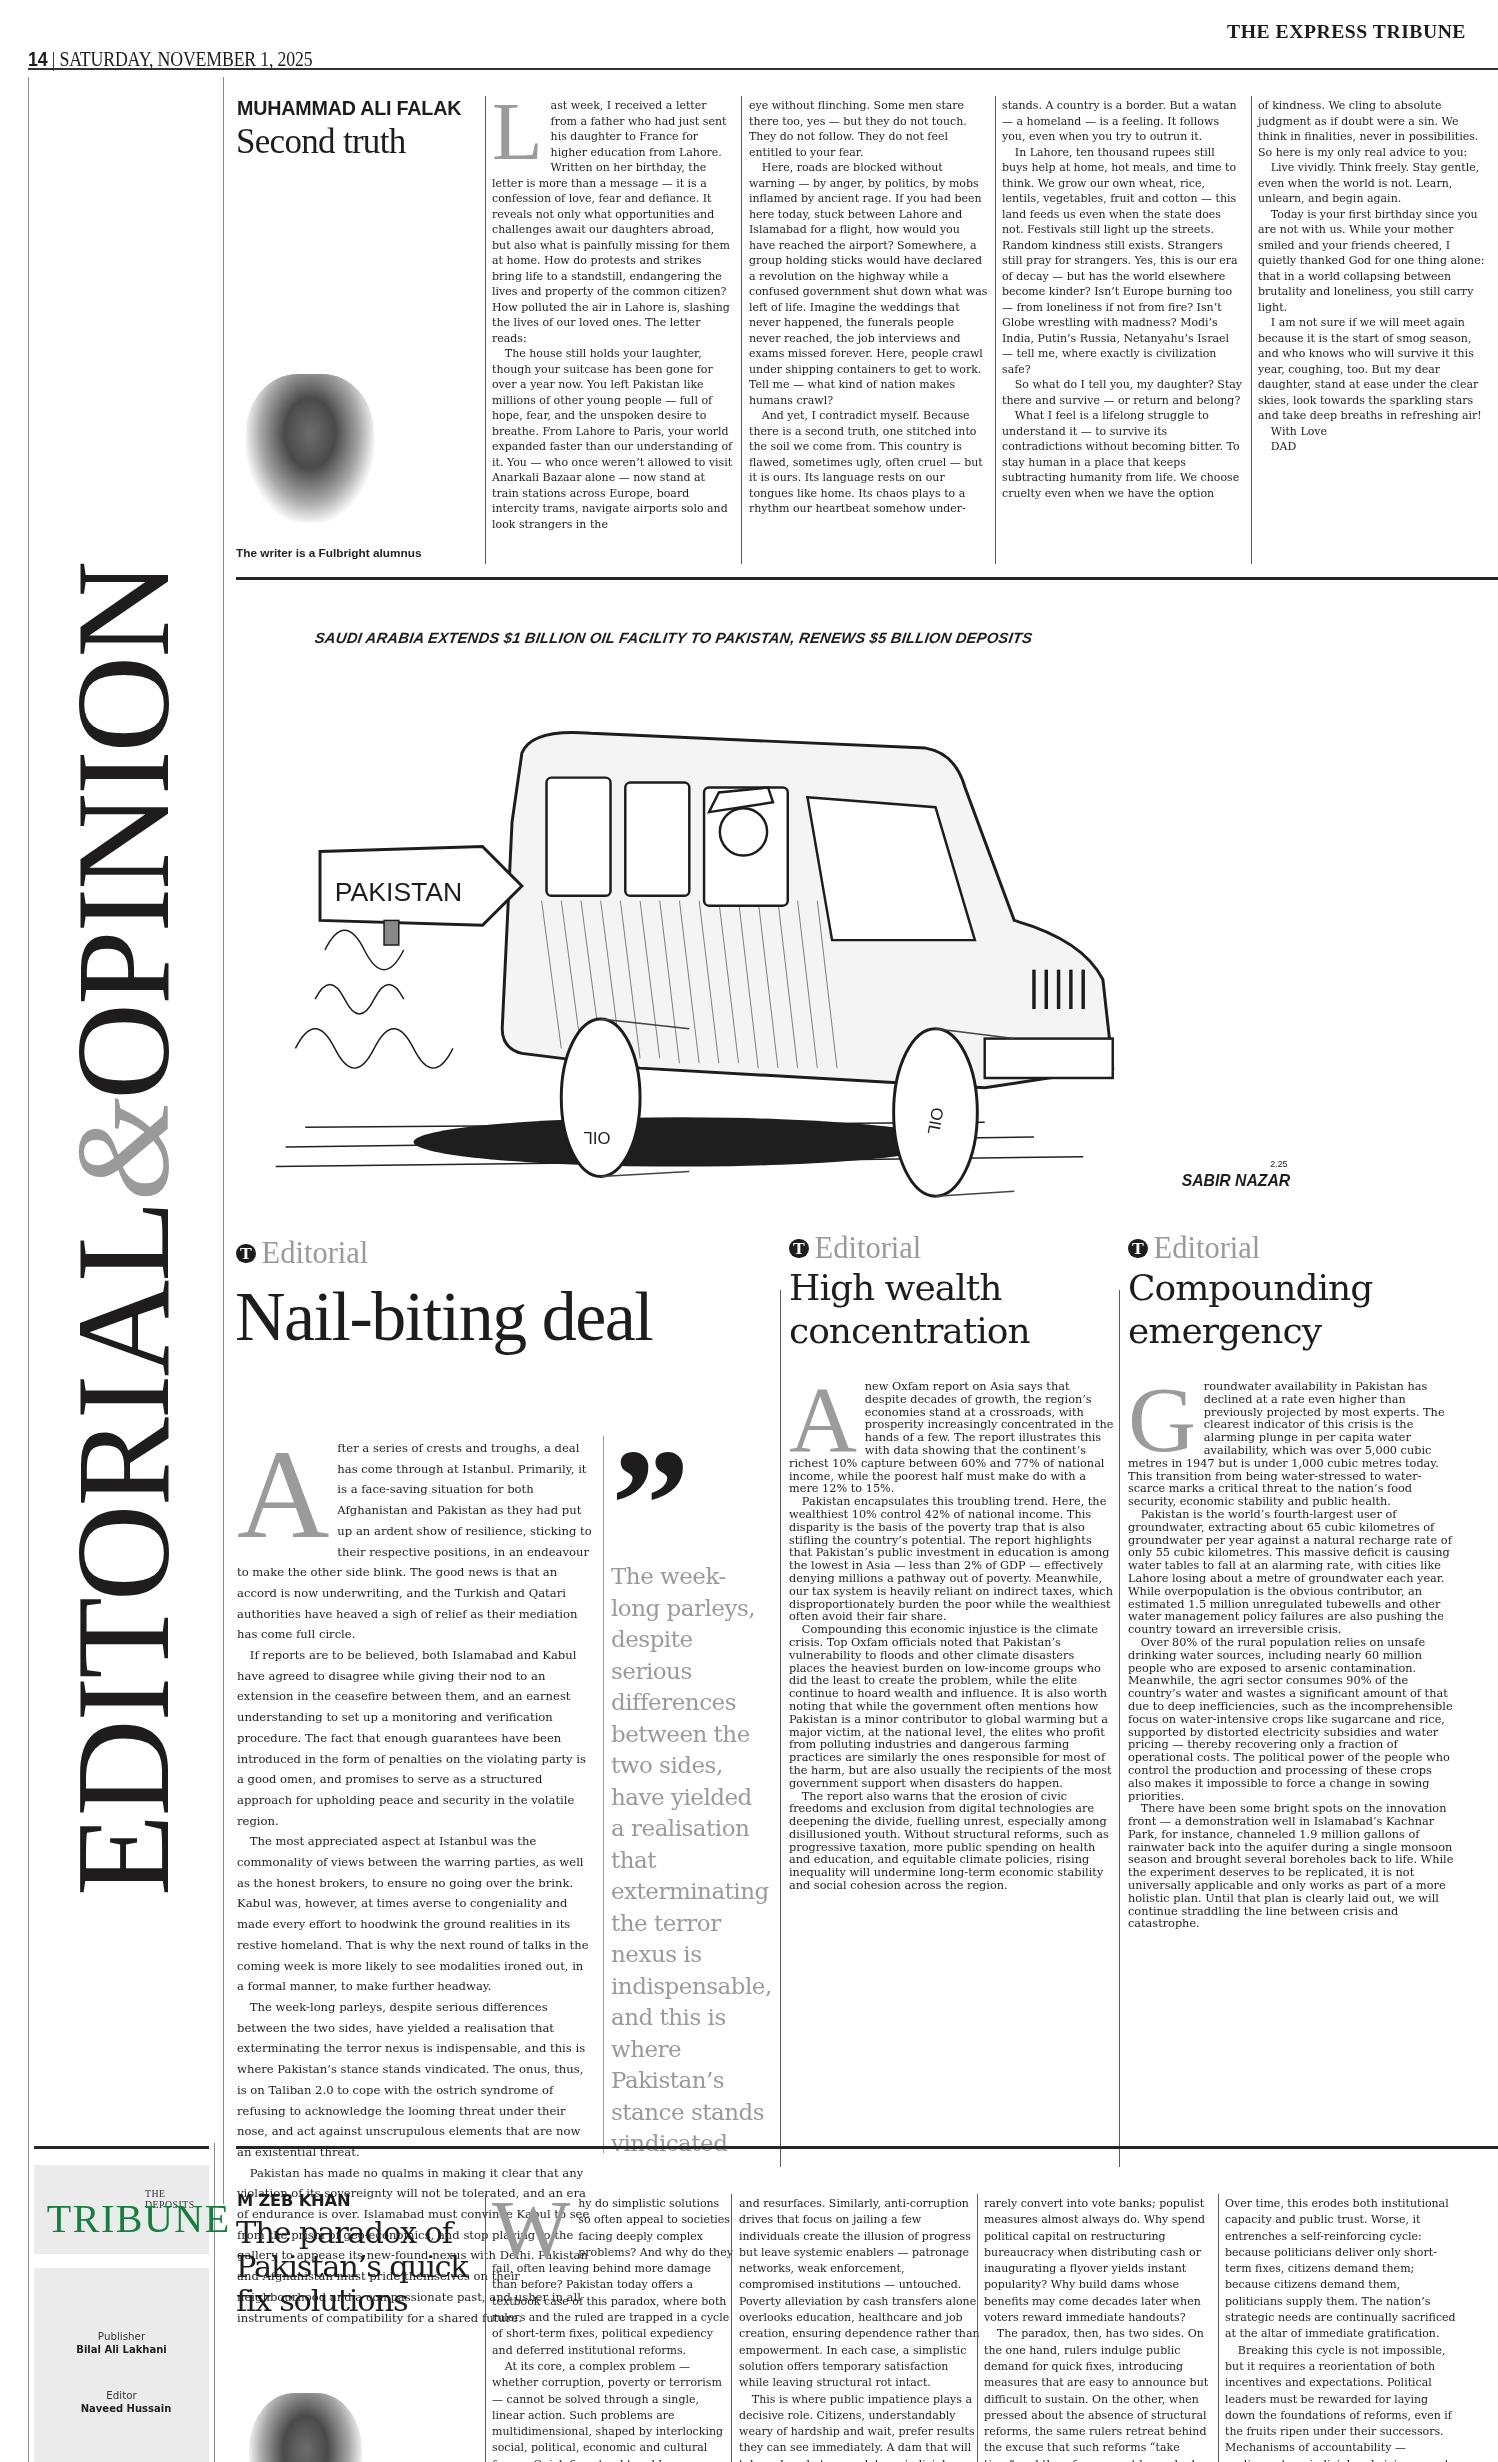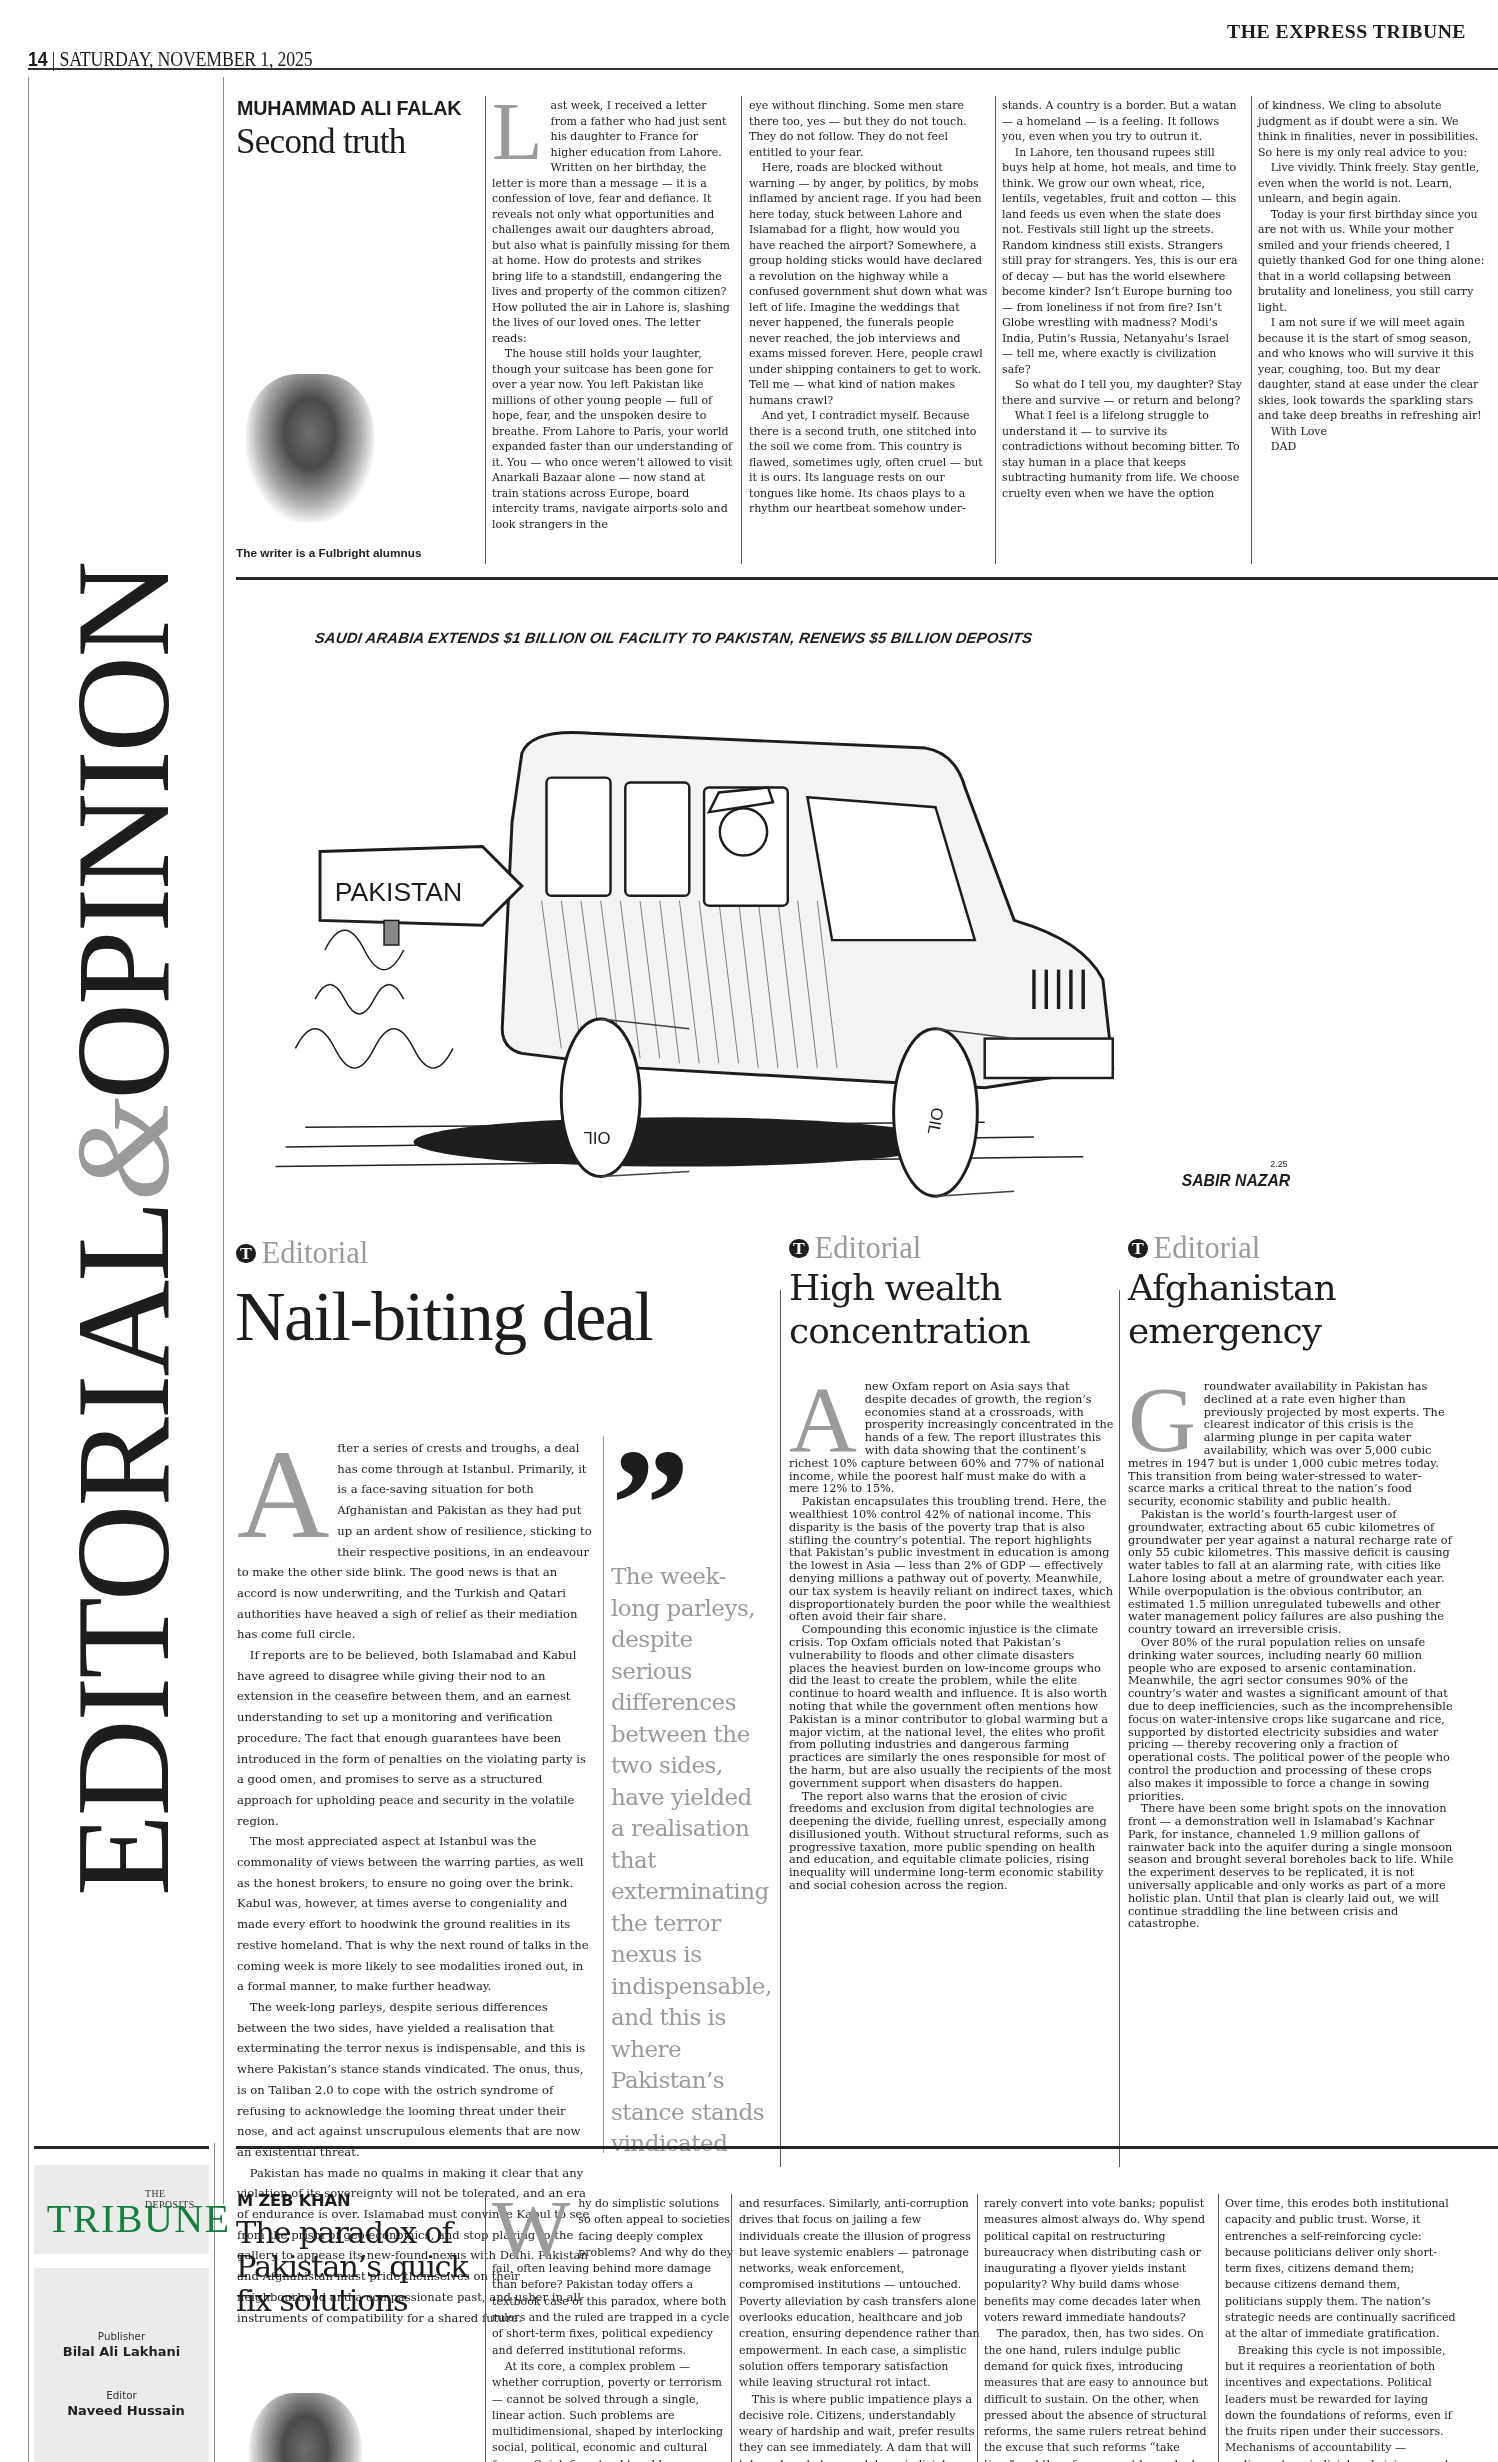--- a/index.html
+++ b/index.html
@@ -46,21 +46,21 @@
   .ed-title-big { font-family: "Liberation Serif", serif; font-size: 70px; line-height: 74px; letter-spacing: -1.5px; }
   .ed-title { font-family: "DejaVu Serif", serif; font-size: 36px; line-height: 43px; letter-spacing: -1px; }
   .pull-quote-mark { font-family: "Liberation Serif", serif; font-weight: bold; font-size: 158px; line-height: 123px; color: #1e1c1c; }
   .pull-quote { font-family: "DejaVu Serif", serif; color: #9a9a9a; font-size: 23px; line-height: 31.5px; letter-spacing: -0.5px; }
 
   
   .info-box { background: #ebebeb; }
   .tribune-logo { font-family: Liberation Serif, serif; font-size: 40px; letter-spacing: 1.5px; color: #15803d; }
   .tribune-small { font-family: "Liberation Serif", serif; font-size: 9.8px; letter-spacing: 0.5px; color: #333; }
   .info-label { font-family: "DejaVu Sans", sans-serif; font-size: 10.3px; text-align: center; color: #333; }
-  .info-value { font-family: "DejaVu Sans", sans-serif; font-weight: bold; font-size: 13px; text-align: center; color: #222; }
+  .info-value { font-family: "DejaVu Sans", sans-serif; font-weight: bold; font-size: 10px; text-align: center; color: #222; }
 
   .op2-title { font-family: "DejaVu Serif", serif; font-size: 30.5px; line-height: 34px; letter-spacing: -1.2px; }
 </style>
 </head>
 <body>
 
 <div class="abs masthead-left">
   <span class="pg">14</span>
   <span>|</span>
   <span>SATURDAY, NOVEMBER 1, 2025</span>
@@ -220,21 +220,21 @@
   <p>Compounding this economic injustice is the climate crisis. Top Oxfam officials noted that Pakistan’s vulnerability to floods and other climate disasters places the heaviest burden on low-income groups who did the least to create the problem, while the elite continue to hoard wealth and influence. It is also worth noting that while the government often mentions how Pakistan is a minor contributor to global warming but a major victim, at the national level, the elites who profit from polluting industries and dangerous farming practices are similarly the ones responsible for most of the harm, but are also usually the recipients of the most government support when disasters do happen.</p>
   <p>The report also warns that the erosion of civic freedoms and exclusion from digital technologies are deepening the divide, fuelling unrest, especially among disillusioned youth. Without structural reforms, such as progressive taxation, more public spending on health and education, and equitable climate policies, rising inequality will undermine long-term economic stability and social cohesion across the region.</p>
 </div>
 
 <div class="abs vrule" style="left:1119px; top:1290px; height:877px;"></div>
 
 <div class="abs ed-kicker" style="left:1128px; top:1231px;">
   <span class="t-logo">T</span>
   <span>Editorial</span>
 </div>
-<div class="abs ed-title" style="left:1128px; top:1266px; width:345px;">Afghanistan emergency</div>
+<div class="abs ed-title" style="left:1128px; top:1266px; width:345px;">Compounding emergency</div>
 <div class="abs body-text" style="left:1128px; top:1381px; width:327px; font-size:11.3px; line-height:12.8px;">
   <span class="dropcap" style="font-size:94px; line-height:73px;">G</span>
   <p class="first">roundwater availability in Pakistan has declined at a rate even higher than previously projected by most experts. The clearest indicator of this crisis is the alarming plunge in per capita water availability, which was over 5,000 cubic metres in 1947 but is under 1,000 cubic metres today. This transition from being water-stressed to water-scarce marks a critical threat to the nation’s food security, economic stability and public health.</p>
   <p>Pakistan is the world’s fourth-largest user of groundwater, extracting about 65 cubic kilometres of groundwater per year against a natural recharge rate of only 55 cubic kilometres. This massive deficit is causing water tables to fall at an alarming rate, with cities like Lahore losing about a metre of groundwater each year. While overpopulation is the obvious contributor, an estimated 1.5 million unregulated tubewells and other water management policy failures are also pushing the country toward an irreversible crisis.</p>
   <p>Over 80% of the rural population relies on unsafe drinking water sources, including nearly 60 million people who are exposed to arsenic contamination. Meanwhile, the agri sector consumes 90% of the country’s water and wastes a significant amount of that due to deep inefficiencies, such as the incomprehensible focus on water-intensive crops like sugarcane and rice, supported by distorted electricity subsidies and water pricing — thereby recovering only a fraction of operational costs. The political power of the people who control the production and processing of these crops also makes it impossible to force a change in sowing priorities.</p>
   <p>There have been some bright spots on the innovation front — a demonstration well in Islamabad’s Kachnar Park, for instance, channeled 1.9 million gallons of rainwater back into the aquifer during a single monsoon season and brought several boreholes back to life. While the experiment deserves to be replicated, it is not universally applicable and only works as part of a more holistic plan. Until that plan is clearly laid out, we will continue straddling the line between crisis and catastrophe.</p>
 </div>
 
 <div class="abs thick-rule" style="left:236px; right:0; top:2146px;"></div>
 

